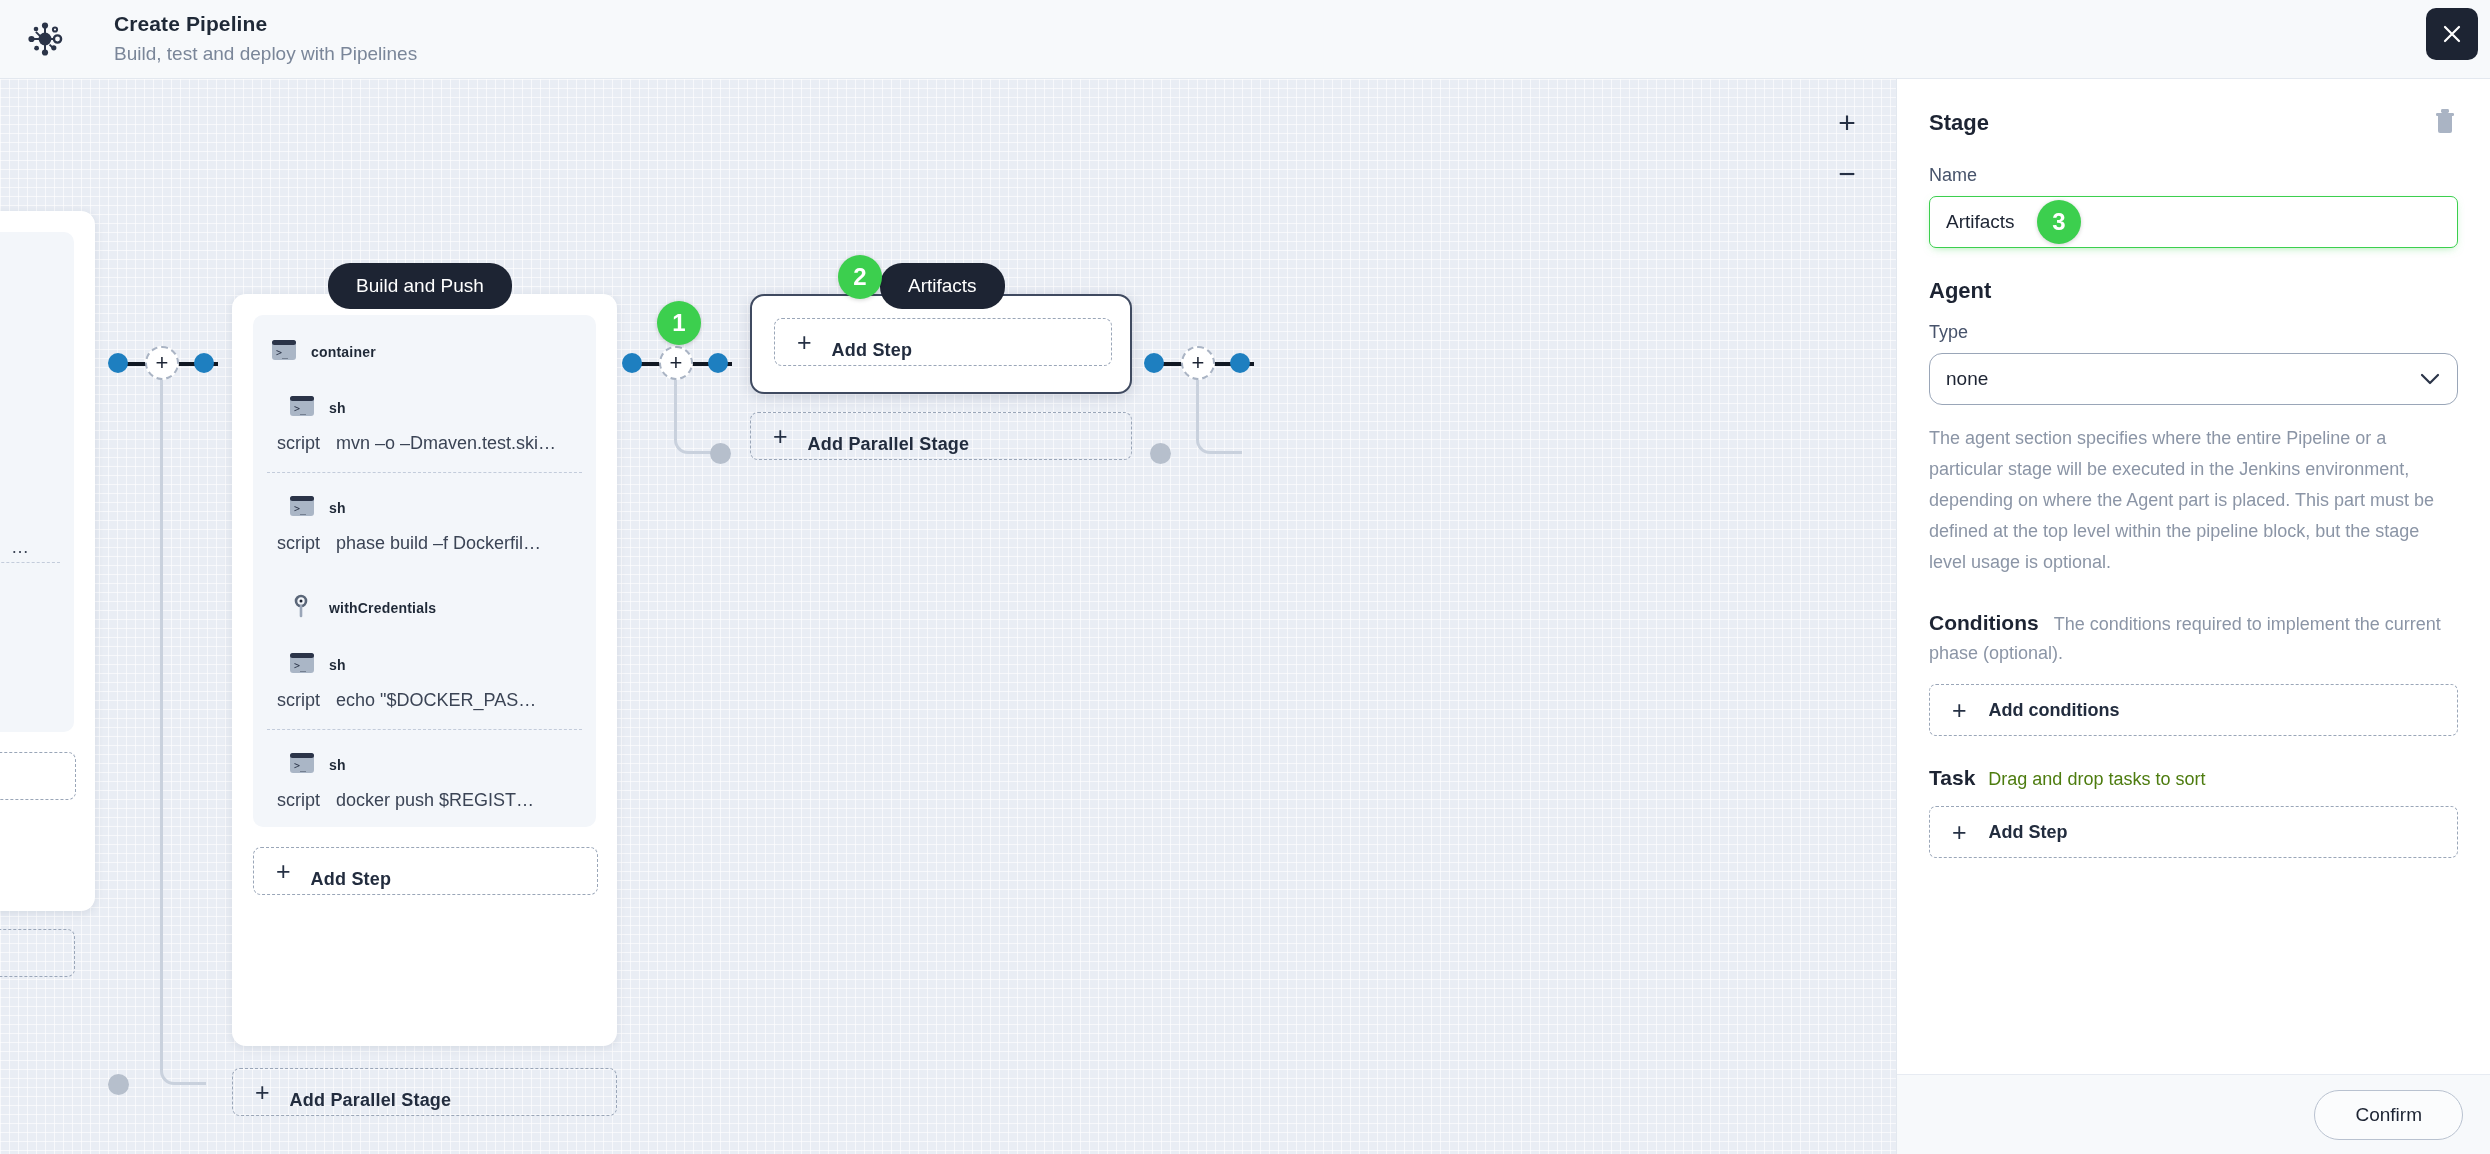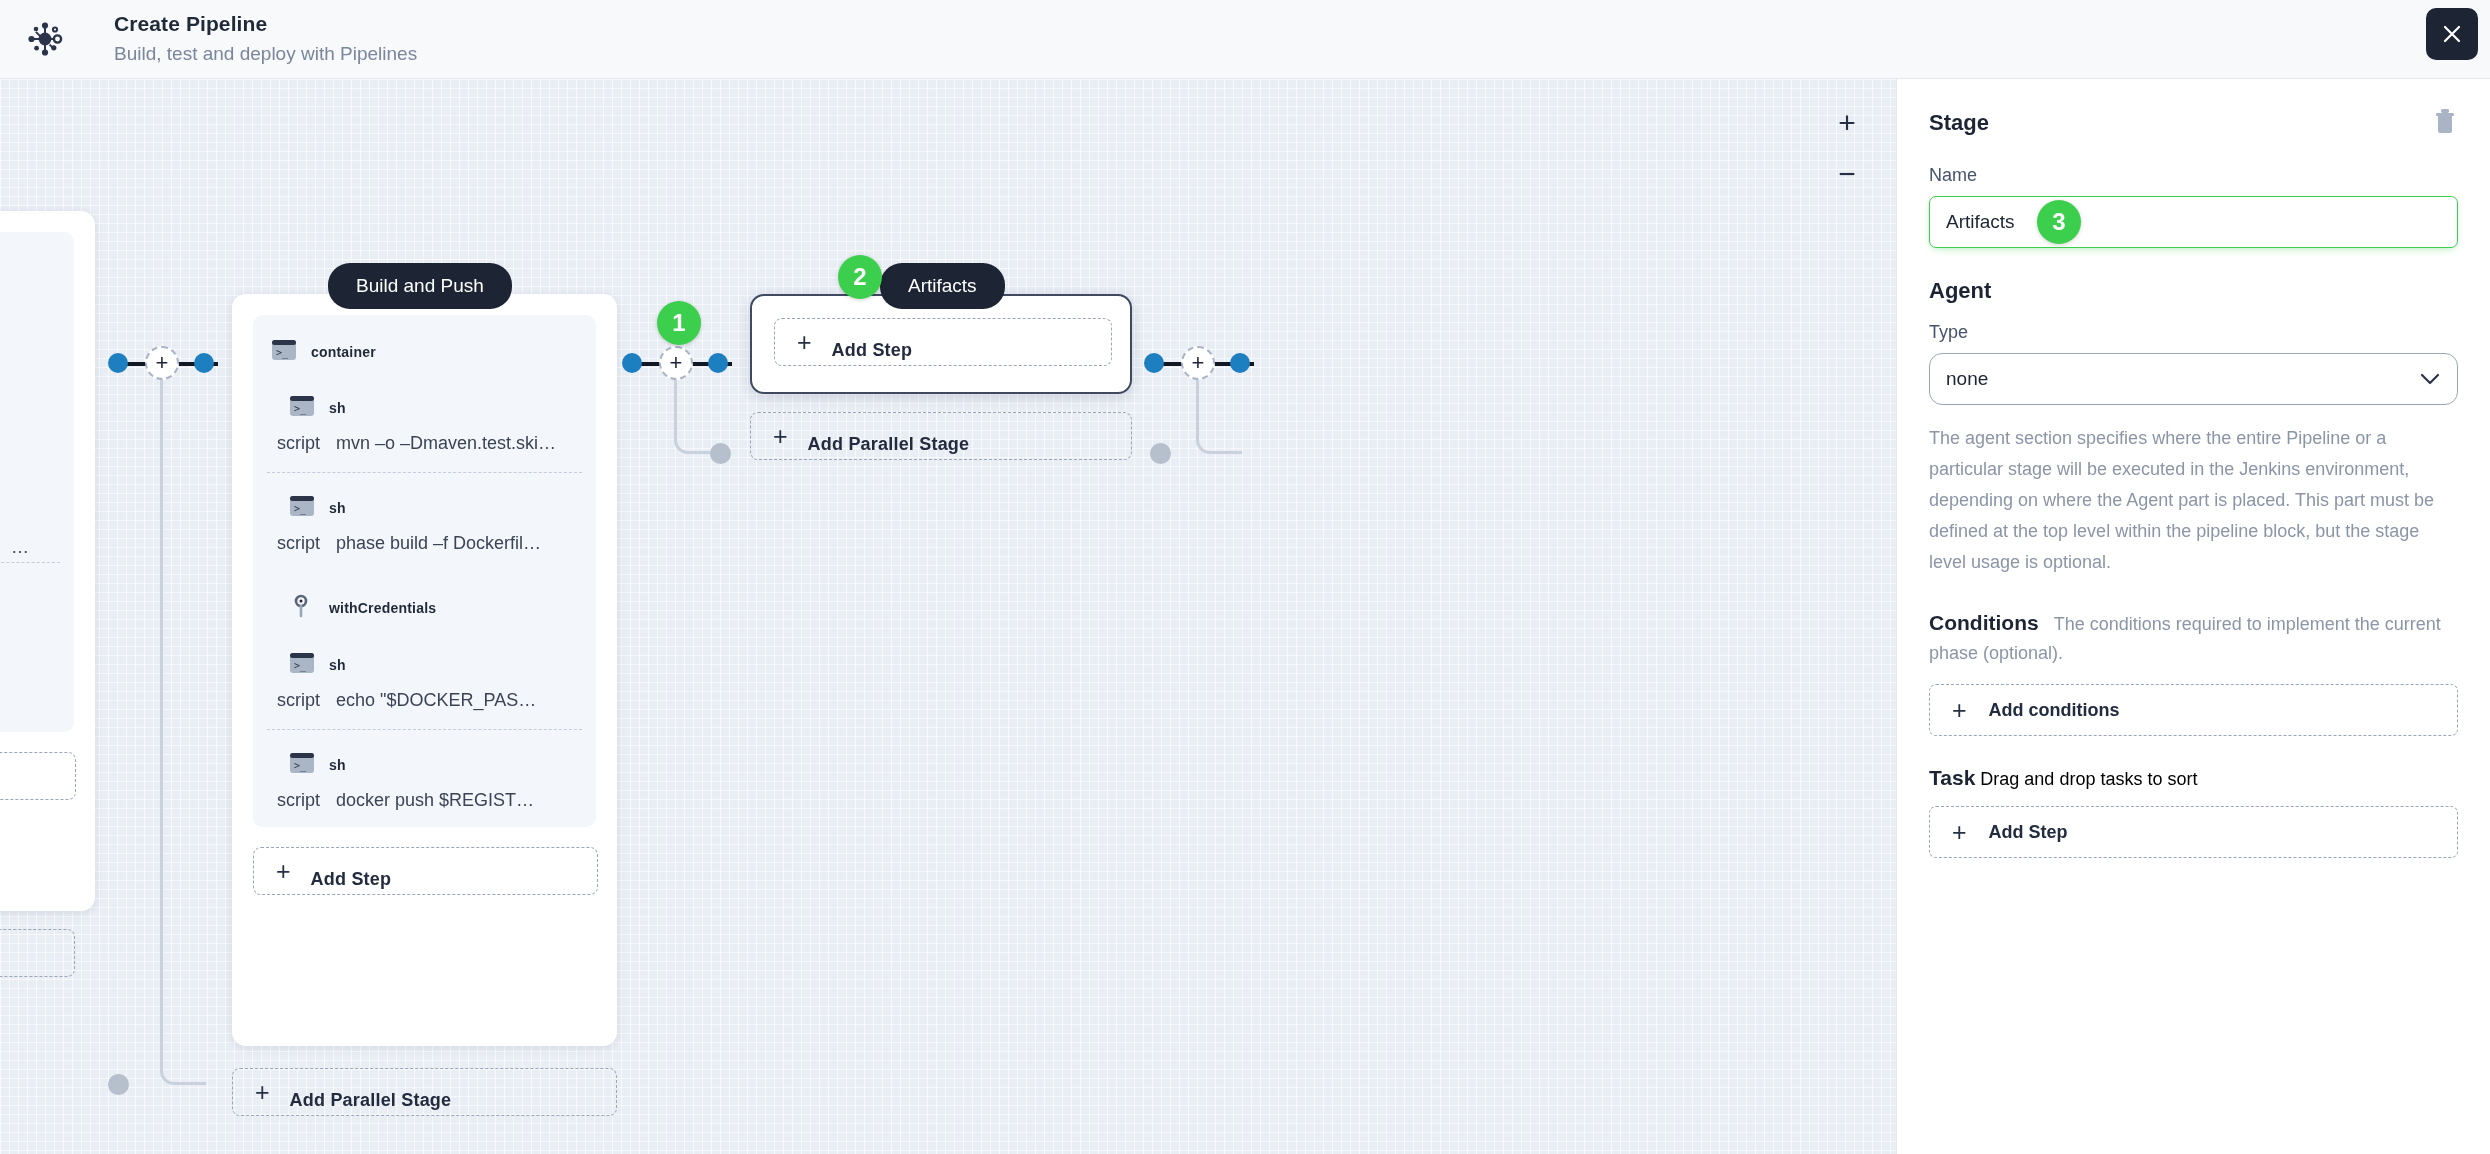--- a/index.html
+++ b/index.html
@@ -128,21 +128,21 @@
   .cond-row b { font-size: 21px; color:#1d2433; }
   .cond-row span { color:#8b95a6; }
   .panel-dashed {
     width:100%; height:52px; margin-top: 16px; border:1px dashed #9aa6b8; border-radius:7px;
     display:flex; align-items:center; padding-left: 22px; cursor:pointer; background:#fff;
   }
   .panel-dashed .plus { font-size:25px; color:#253044; font-weight:300; line-height:1;}
   .panel-dashed .lbl2 { font-size:18px; font-weight:bold; color:#222c3e; margin-left:22px; }
   .task-row { margin-top: 30px; font-size:18px; }
   .task-row b { font-size: 21px; color:#1d2433; }
-  .task-row span { color:#000000; }
+  .task-row span { color:#4d7c0f; margin-left: 8px;}
 
   .panel-footer {
     position:absolute; bottom:0; left:0; width:594px; height: 80px;
     background:#f7f9fb; border-top:1px solid #e7ebf2;
     display:flex; align-items:center; justify-content:flex-end; padding-right: 28px;
   }
   .confirm-btn {
     height: 50px; padding: 0 40px; border-radius: 25px; border:1px solid #b9c2d0;
     background:#fbfcfd; font-size: 19px; color:#1d2433; cursor:pointer;
     font-family:"Liberation Sans", sans-serif;
@@ -398,15 +398,18 @@
         <b>Task</b>
         <span>Drag and drop tasks to sort</span>
       </div>
 
       <div class="panel-dashed">
         <span class="plus">+</span>
         <span class="lbl2">Add Step</span>
       </div>
     </div>
 
+    <div class="panel-footer">
+      <button class="confirm-btn">Confirm</button>
+    </div>
   </div>
 
 </div>
 
 </body></html>

